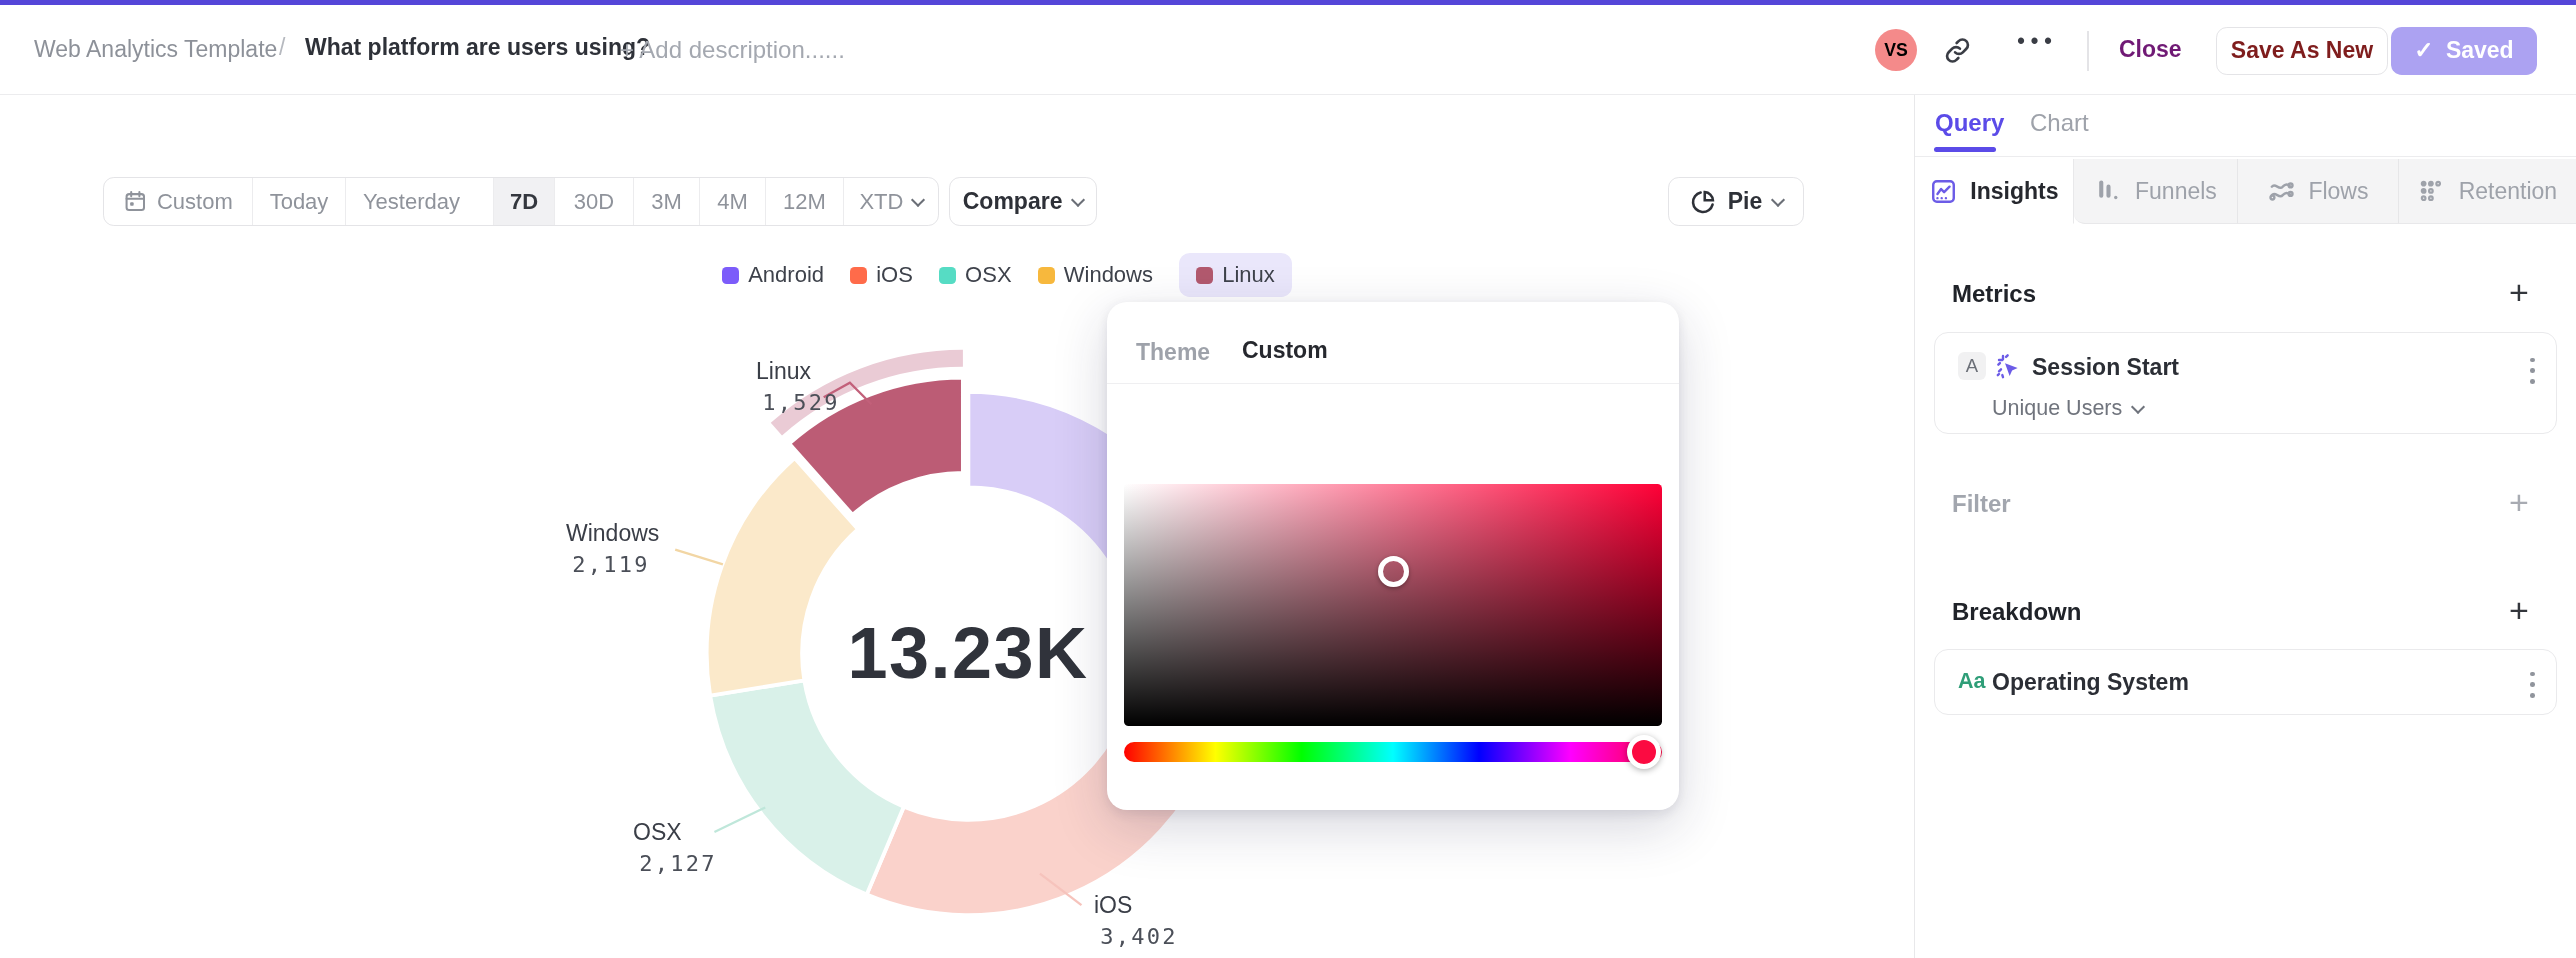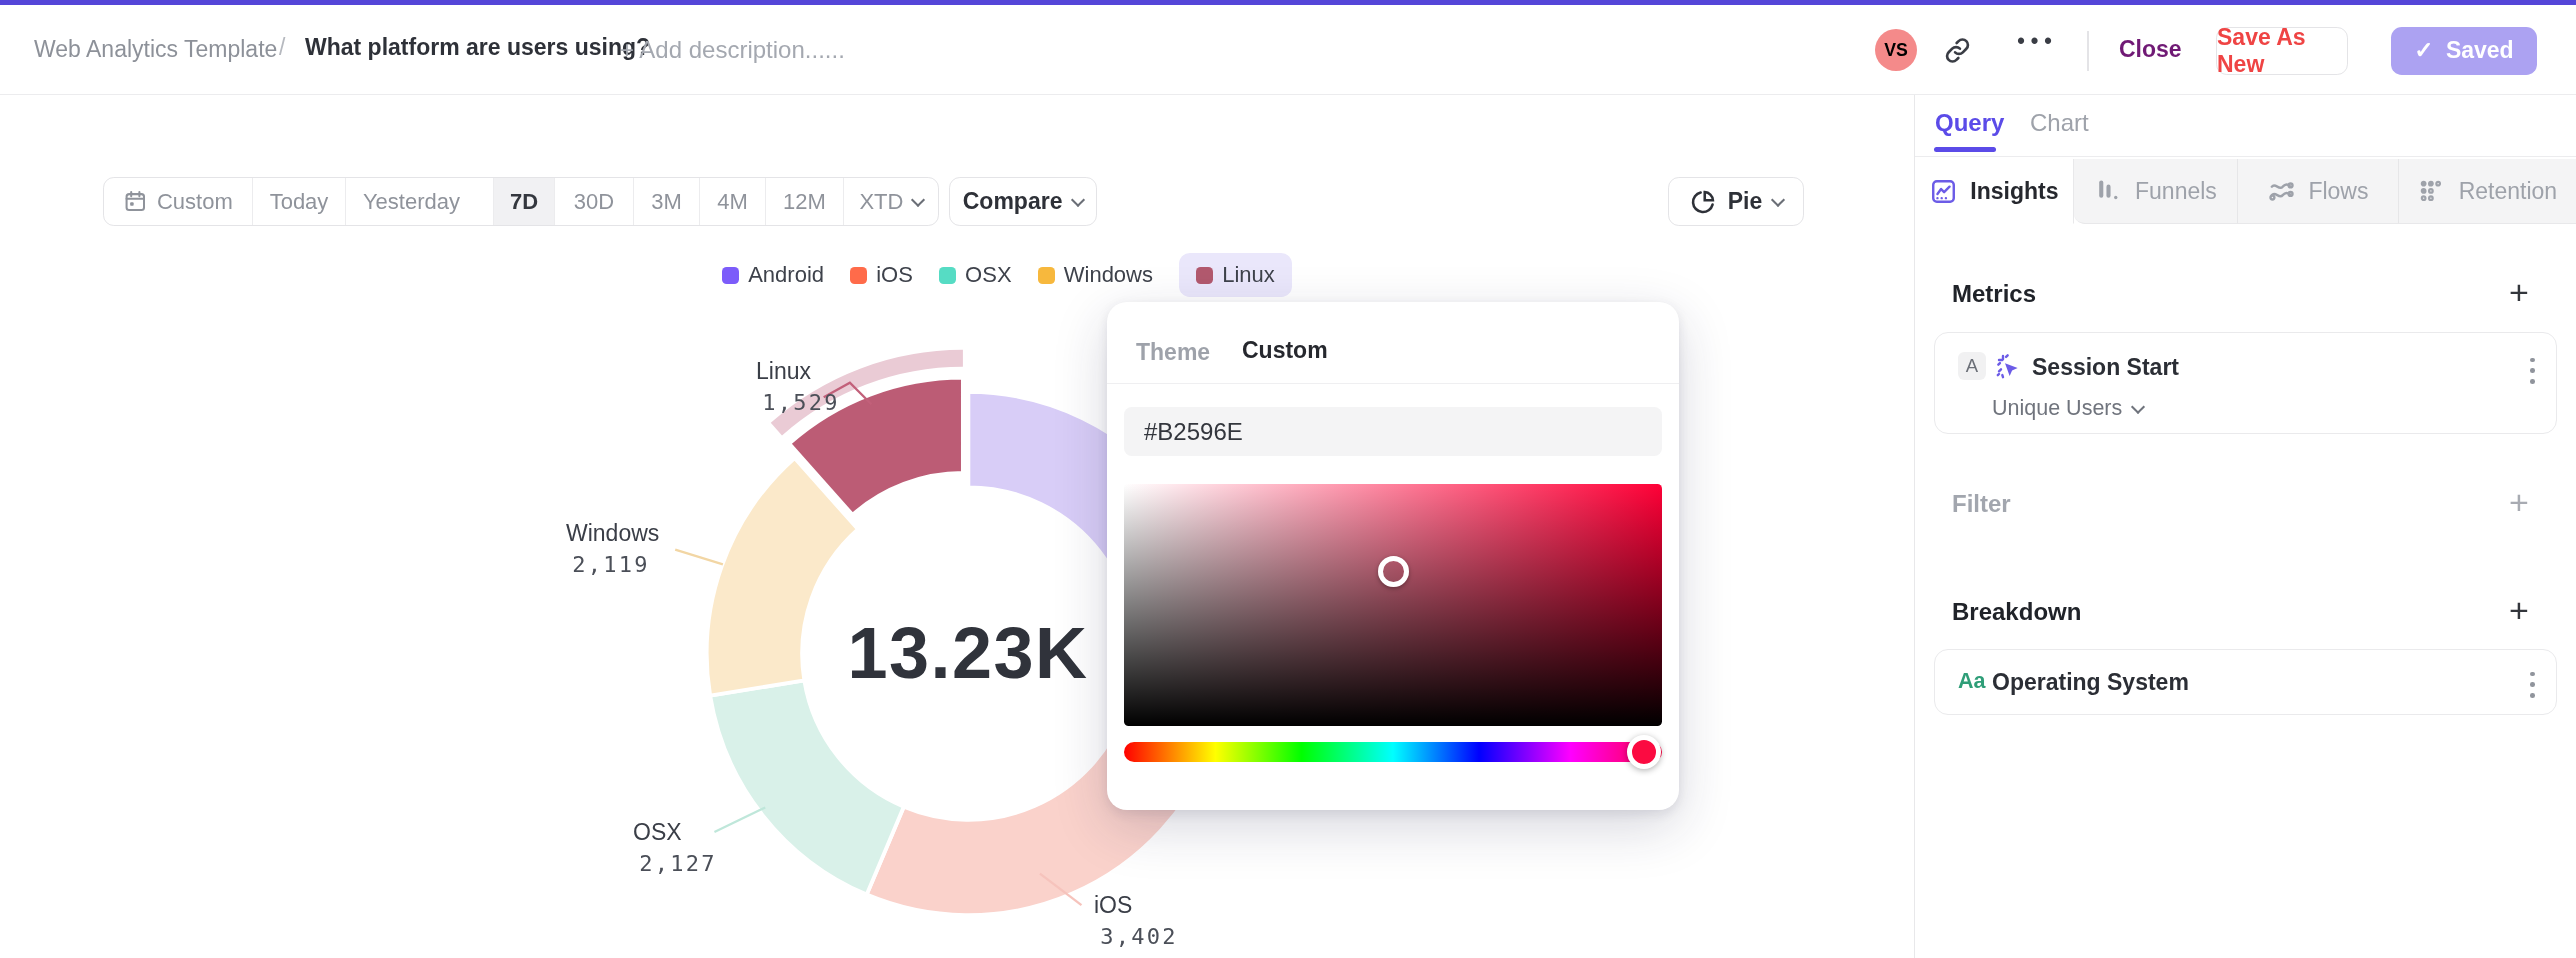--- a/index.html
+++ b/index.html
@@ -15,22 +15,22 @@
   #breadcrumb-sep { left:279px; top:29px; font-size:23px; color:#B6B9BF; }
   #page-title { left:305px; top:29px; font-size:23px; font-weight:700; color:#2E3138; }
   #add-desc { left:620px; top:31px; font-size:24px; color:#A4A8B0; }
   #avatar { left:1875px; top:24.6px; width:42px; height:42px; border-radius:50%;
     background:#F48A8A; color:#000000; font-size:17.7px; font-weight:700;
     display:flex; align-items:center; justify-content:center; }
   #link-btn { left:1940px; top:29px; width:34px; height:34px; display:flex; align-items:center; justify-content:center; }
   #more-btn { left:2017px; top:23px; font-size:23px; color:#3A3D45; letter-spacing:5.4px; }
   #hdr-divider { left:2087px; top:26px; width:1.5px; height:40px; background:#E4E4E7; }
   #close-btn { left:2119px; top:31px; font-size:23px; font-weight:600; color:#701a75; cursor:pointer; }
-  #save-as-new-btn { left:2216px; top:22px; width:132px; height:48px; border:1.5px solid #E4E4E7;
-    border-radius:10.8px; background:#fff; font-size:23px; font-weight:600; color:#ef4444;
+  #save-as-new-btn { left:2216px; top:22px; width:172px; height:48px; border:1.5px solid #E4E4E7;
+    border-radius:10.8px; background:#fff; font-size:23px; font-weight:600; color:#7f1d1d;
     display:flex; align-items:center; justify-content:center; }
   #saved-btn { left:2391px; top:22px; width:146px; height:48px; border-radius:10.8px;
     color:#fff; font-size:23px; font-weight:600;
     display:flex; align-items:center; justify-content:center; gap:12.3px; }
 
   
   #main { position:absolute; left:0; top:95px; width:1914px; height:864px; background:#fff; }
 
   
   #range-group { left:103px; top:82px; height:49px; display:flex; align-items:stretch;
@@ -247,21 +247,20 @@
         <div class="val">3,402</div>
       </div>
     </div>
   <div class="abs" id="pie-center">13.23K</div>
 
   <div class="abs" id="picker">
     <div id="picker-tabs">
       <span id="picker-tab-theme">Theme</span>
       <span id="picker-tab-custom">Custom</span>
     </div>
-    <input id="hex-input" value="#B2596E" style="">
     <div id="sv-area">
       <div id="sv-cursor"></div>
     </div>
     <div id="hue-bar">
       <div id="hue-handle"></div>
     </div>
   </div>
 </div>
 
 <div id="sidebar">

